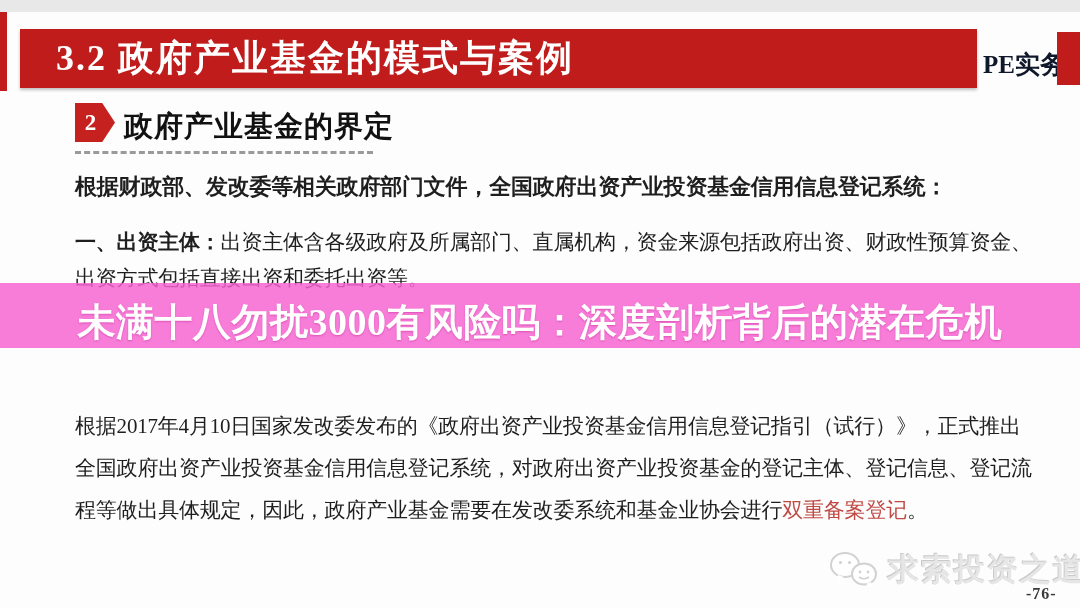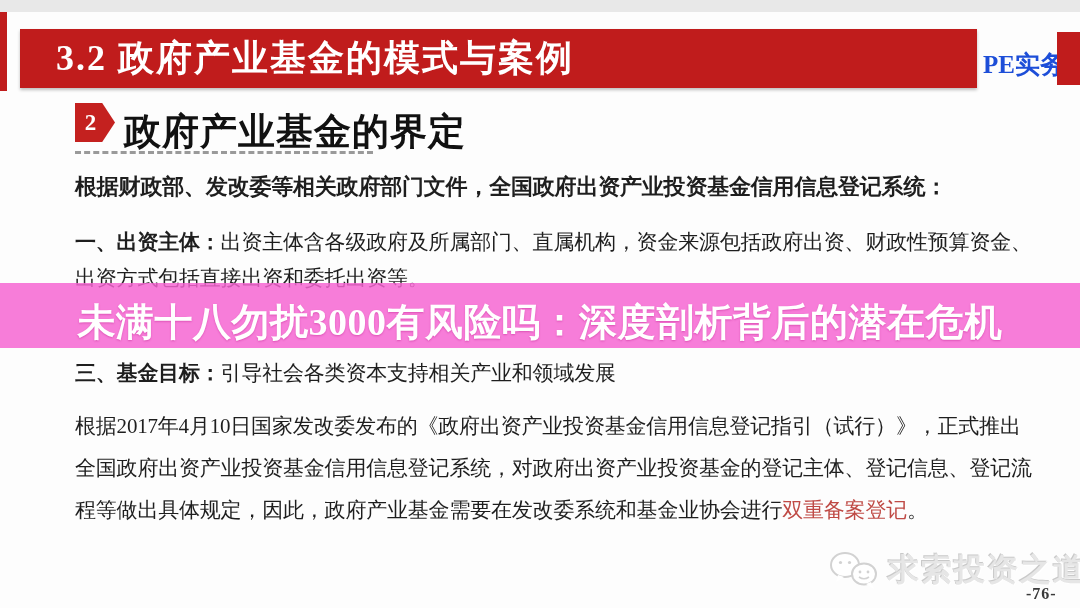--- a/index.html
+++ b/index.html
@@ -15,35 +15,35 @@
     position:absolute;left:20px;top:17px;width:957px;height:59px;
     background:#c01c1c;display:flex;align-items:center;
     box-shadow:0 2px 3px rgba(0,0,0,0.25);
   }
   .header-bar .title{
     color:#fff;font-size:36px;font-weight:700;letter-spacing:2px;
     padding-left:36px;white-space:nowrap;
   }
   .corner-label{
     position:absolute;left:983px;top:36px;width:72px;
-    color:#1d4ed8;font-size:25px;font-weight:700;white-space:nowrap;
+    color:#0f172a;font-size:25px;font-weight:700;white-space:nowrap;
   }
   .edge-block-right{position:absolute;left:1057px;top:20px;width:23px;height:53px;background:#c01c1c;}
   
   .badge{
     position:absolute;left:75px;top:91px;width:40px;height:39px;
     background:#c4211f;
     clip-path:polygon(0 0,68% 0,100% 50%,68% 100%,0 100%);
     display:flex;align-items:center;justify-content:center;
     filter:drop-shadow(2px 3px 1px rgba(40,40,40,0.55));
   }
   .badge span{color:#fff;font-size:23px;font-weight:700;padding-right:9px;}
   .section-title{
     position:absolute;left:124px;top:95px;
-    font-size:37px;font-weight:700;color:#111;letter-spacing:1px;white-space:nowrap;
+    font-size:29px;font-weight:700;color:#111;letter-spacing:1px;white-space:nowrap;
   }
   .section-underline{
     position:absolute;left:75px;top:139px;width:298px;height:0;
     border-top:3px dashed #9a9a9a;
   }
   
   .line{position:absolute;left:75px;white-space:nowrap;font-size:21px;letter-spacing:-0.2px;color:#1e1e1e;}
   .bold{font-weight:700;}
   .intro{top:160px;font-weight:700;font-size:22px;}
   .b1-l1{top:216px;}
@@ -100,21 +100,20 @@
   <div class="line intro">根据财政部、发改委等相关政府部门文件，全国政府出资产业投资基金信用信息登记系统：</div>
 
   <div class="line b1-l1"><span class="bold">一、出资主体：</span><span>出资主体含各级政府及所属部门、直属机构，资金来源包括政府出资、财政性预算资金、</span></div>
   <div class="line b1-l2">出资方式包括直接出资和委托出资等。</div>
 
 
   <div class="banner">
     <div class="banner-text">未满十八勿扰3000有风险吗：深度剖析背后的潜在危机</div>
   </div>
 
-  <div class="line b3"><span class="bold">三、基金目标：</span><span>引导社会各类资本支持相关产业和领域发展</span></div>
 
   <div class="line p2-l1">根据2017年4月10日国家发改委发布的《政府出资产业投资基金信用信息登记指引（试行）》，正式推出</div>
   <div class="line p2-l3"><span>程等做出具体规定，因此，政府产业基金需要在发改委系统和基金业协会进行</span><span class="red-em">双重备案登记</span><span>。</span></div>
   <div class="line p2-l2">全国政府出资产业投资基金信用信息登记系统，对政府出资产业投资基金的登记主体、登记信息、登记流</div>
 
   <div class="watermark">
     <svg class="wm-icon" viewBox="0 0 52 44">
       <g fill="#ffffff" stroke="#d2d2d2" stroke-width="2">
         <ellipse cx="17" cy="17" rx="14" ry="12"></ellipse>
         <path d="M10 27 L8 34 L16 29 Z" stroke="none" fill="#ffffff"></path>

